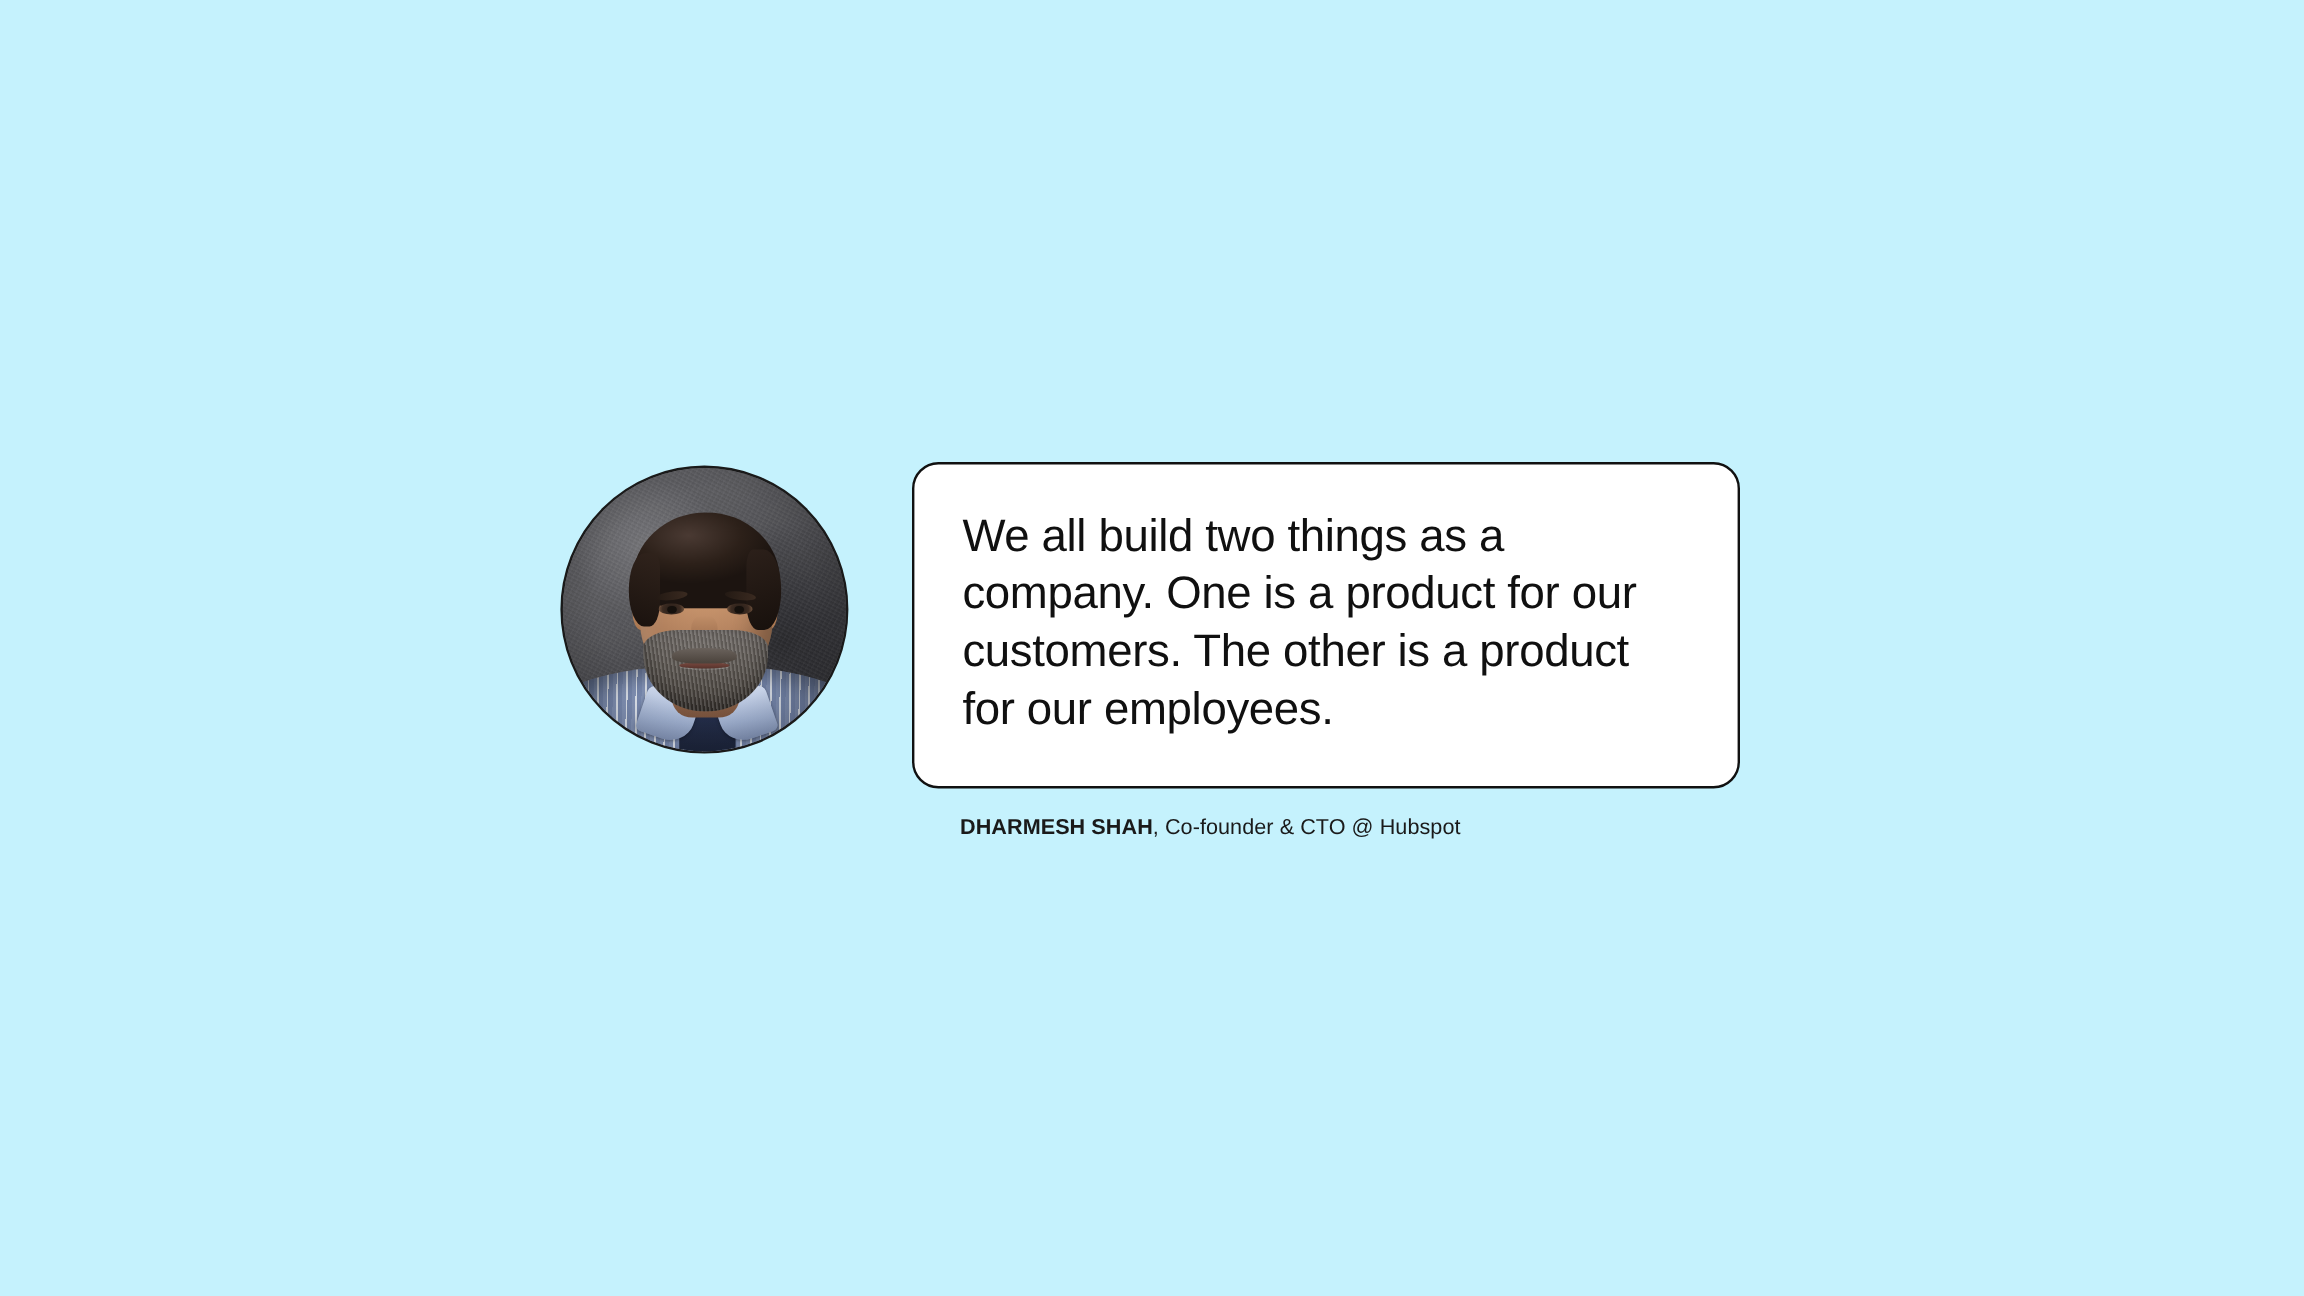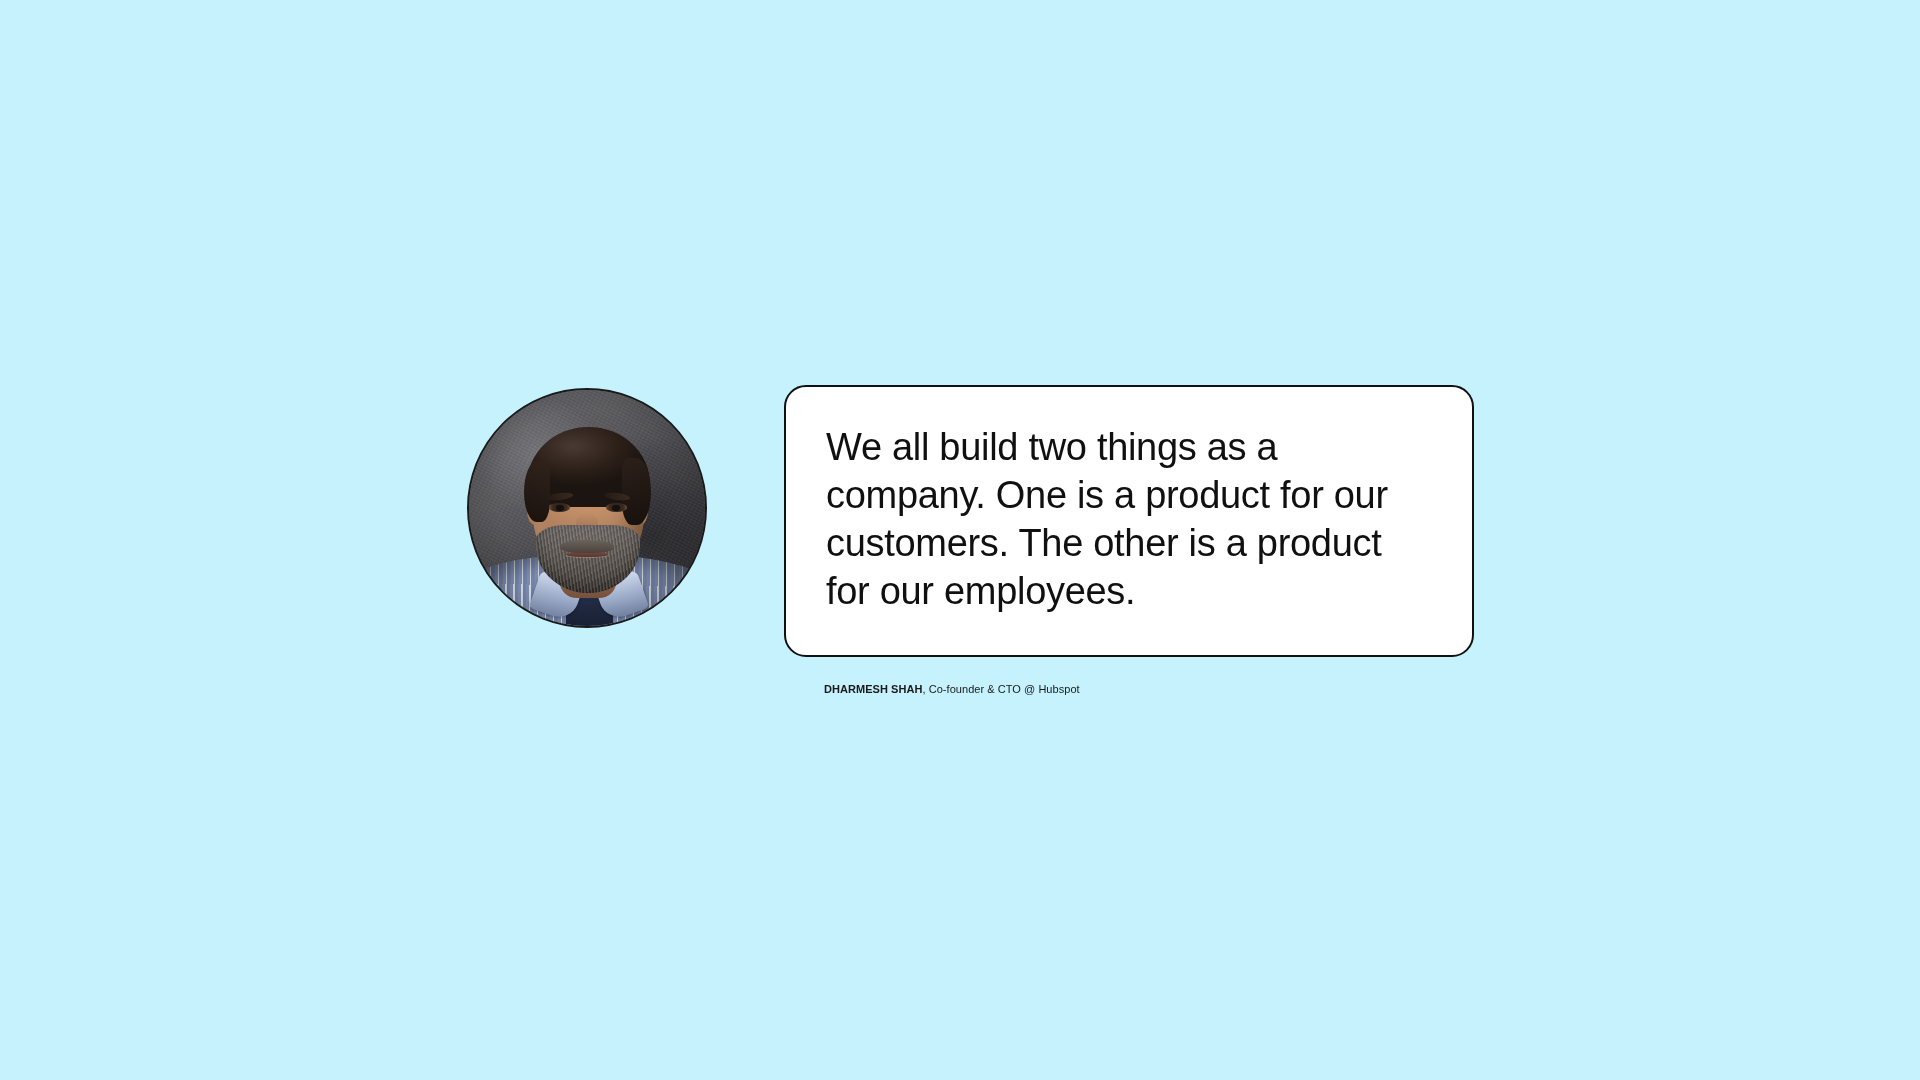--- a/index.html
+++ b/index.html
@@ -298,21 +298,21 @@
   
   .ph-vignette {
     position: absolute;
     inset: 0;
     border-radius: 50%;
     background: radial-gradient(circle at 50% 46%, rgba(0,0,0,0) 52%, rgba(0,0,0,0.24) 88%, rgba(0,0,0,0.42) 100%);
   }
 
   
   .quote-col {
-    margin-left: 77px;
+    margin-left: 53px;
     display: flex;
     flex-direction: column;
   }
 
   .quote-card {
     width: 690px;
     min-height: 268px;
     background: #ffffff;
     border: 2px solid #111111;
     border-radius: 22px;
@@ -326,21 +326,21 @@
     line-height: 48px;
     color: #101010;
     font-weight: 400;
     letter-spacing: -0.3px;
     max-width: 580px;
   }
 
   .attribution {
     margin-top: 21px;
     margin-left: 40px;
-    font-size: 11px;
+    font-size: 18px;
     line-height: 22px;
     color: #1a1a1a;
     letter-spacing: 0.05px;
     white-space: nowrap;
   }
 
   .attribution .name {
     font-weight: 700;
   }
 

